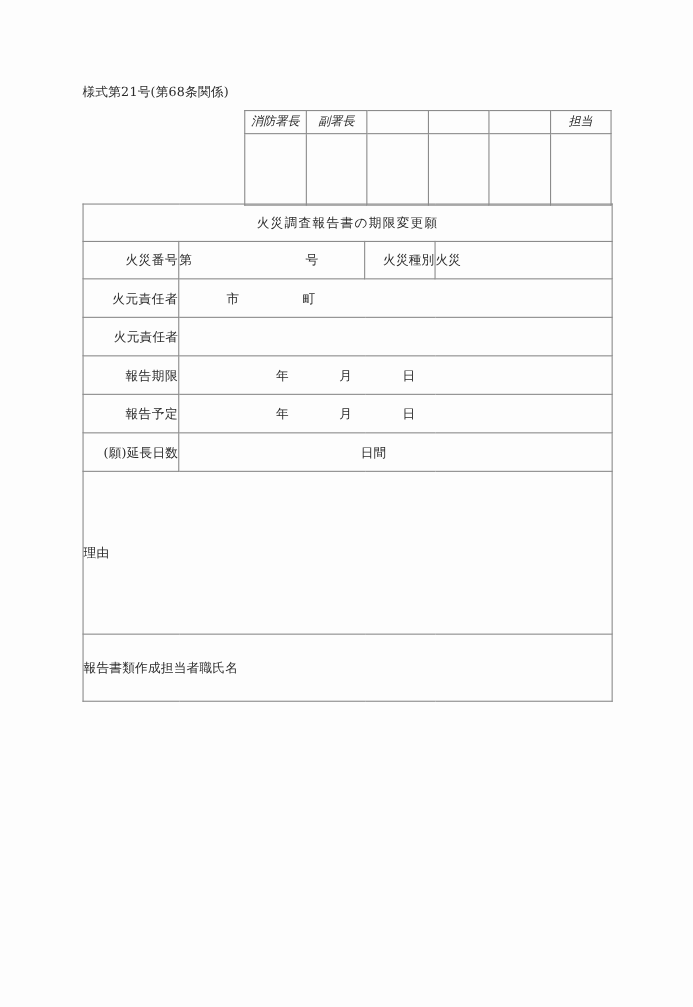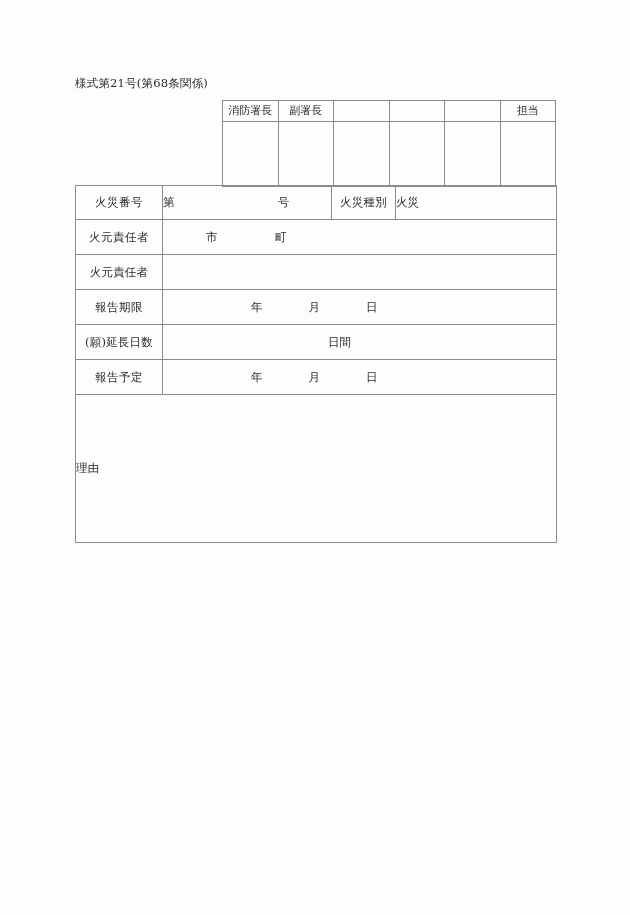--- a/index.html
+++ b/index.html
@@ -49,20 +49,21 @@
     border: 1px solid #8b8b8b;
     font-size: 11px;
     text-align: center;
     vertical-align: middle;
     color: #2b2b2b;
     padding: 0;
   }
   .stamp-table tr.head td {
     height: 20px;
     line-height: 20px;
+    font-style: italic;
   }
   .stamp-table tr.body td {
     height: 64px;
   }
 
   
   .main-table {
     position: absolute;
     left: 75px;
     top: 185px;
@@ -79,21 +80,21 @@
   }
 
   .title-cell {
     height: 33px;
     text-align: center;
     font-size: 12.5px;
     letter-spacing: 1.2px;
   }
 
   .label-cell {
-    text-align: center;
+    text-align: right;
     letter-spacing: 0.5px;
   }
   .label-wide {
     letter-spacing: 0.2px;
   }
   .label-spaced {
     letter-spacing: 0.2px;
   }
 
   .r33 { height: 33px; }
@@ -152,20 +153,23 @@
 
   <table class="main-table">
     <colgroup>
       <col style="width:87px">
       <col style="width:169px">
       <col style="width:64px">
       <col style="width:161px">
     </colgroup>
 
     <tbody>
+        <tr>
+      <td class="title-cell" colspan="4">火災調査報告書の期限変更願</td>
+    </tr>
 
     <tr>
       <td class="label-cell r33">火災番号</td>
       <td class="value-cell r33">
         <span class="run">第</span>
         <span class="run" style="width:96px"></span>
         <span class="run">号</span>
       </td>
       <td class="label-cell label-wide r33">火災種別</td>
       <td class="value-center r33">火災</td>
@@ -182,34 +186,40 @@
       <td class="value-cell r34" colspan="3"></td>
     </tr>
 
 
     <tr>
       <td class="label-cell r34">報告期限</td>
       <td class="value-cell r34" colspan="3" style="padding-left:88px">年　　　　月　　　　日</td>
     </tr>
 
     <tr>
+      <td class="label-cell r34">報告予定</td>
+      <td class="value-cell r34" colspan="3" style="padding-left:88px">年　　　　月　　　　日</td>
+    </tr>
+
+    <tr>
       <td class="label-cell label-spaced r34">(願)延長日数</td>
       <td class="value-cell r34" colspan="3" style="padding-left:165px">日間</td>
-    </tr>
-
-    <tr>
-      <td class="label-cell r34">報告予定</td>
-      <td class="value-cell r34" colspan="3" style="padding-left:88px">年　　　　月　　　　日</td>
     </tr>
 
     <tr>
       <td class="block-cell reason-cell" colspan="4">
         <div>理由</div>
         <div></div>
       </td>
     </tr>
 
+    <tr>
+      <td class="block-cell staff-cell" colspan="4">
+        <div>報告書類作成担当者職氏名</div>
+        <div></div>
+      </td>
+    </tr>
 
 
   </tbody>
     </table>
 
 </div>
 
 </body></html>

